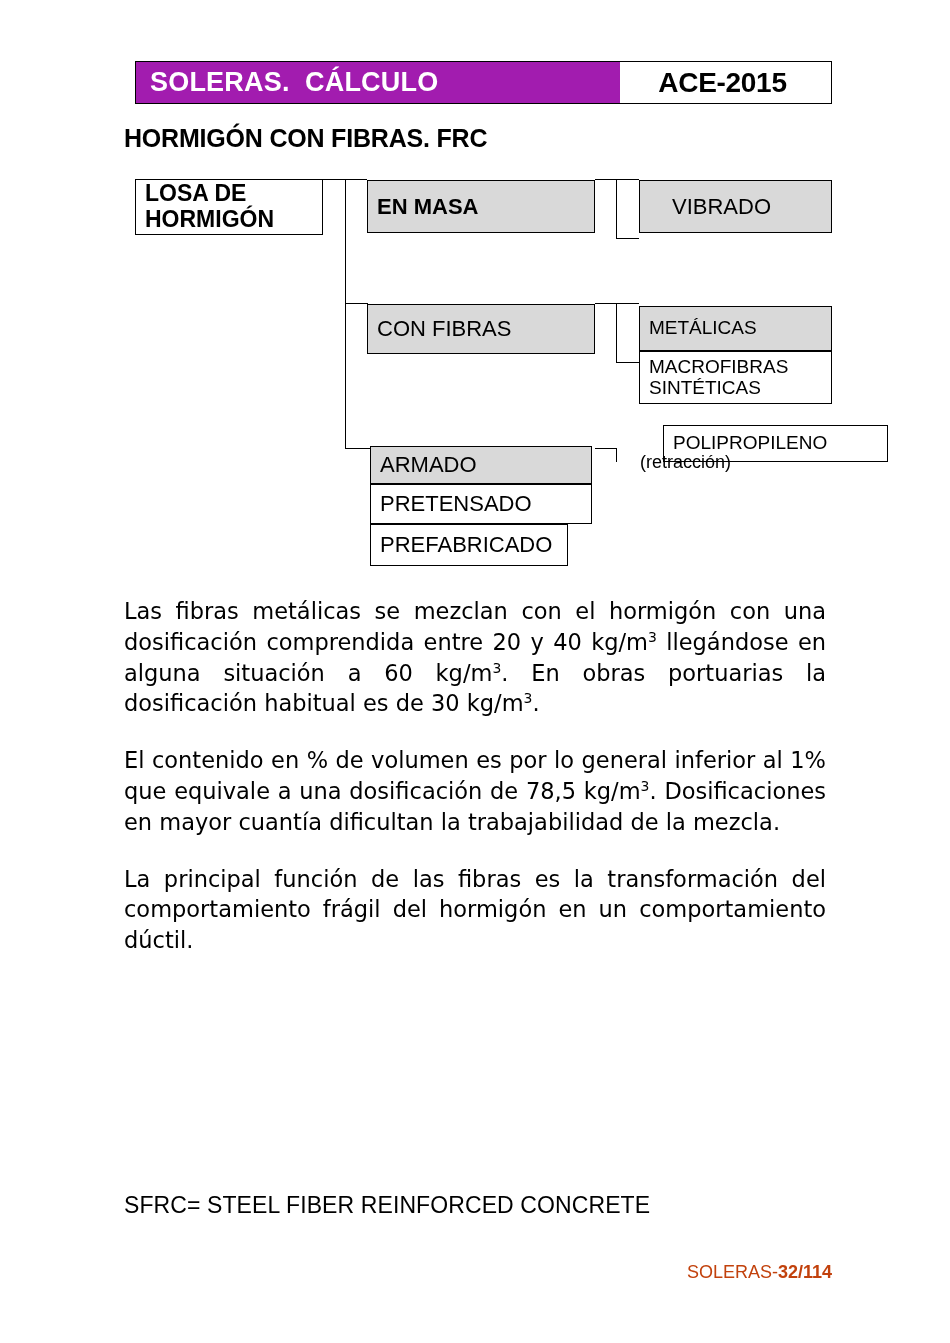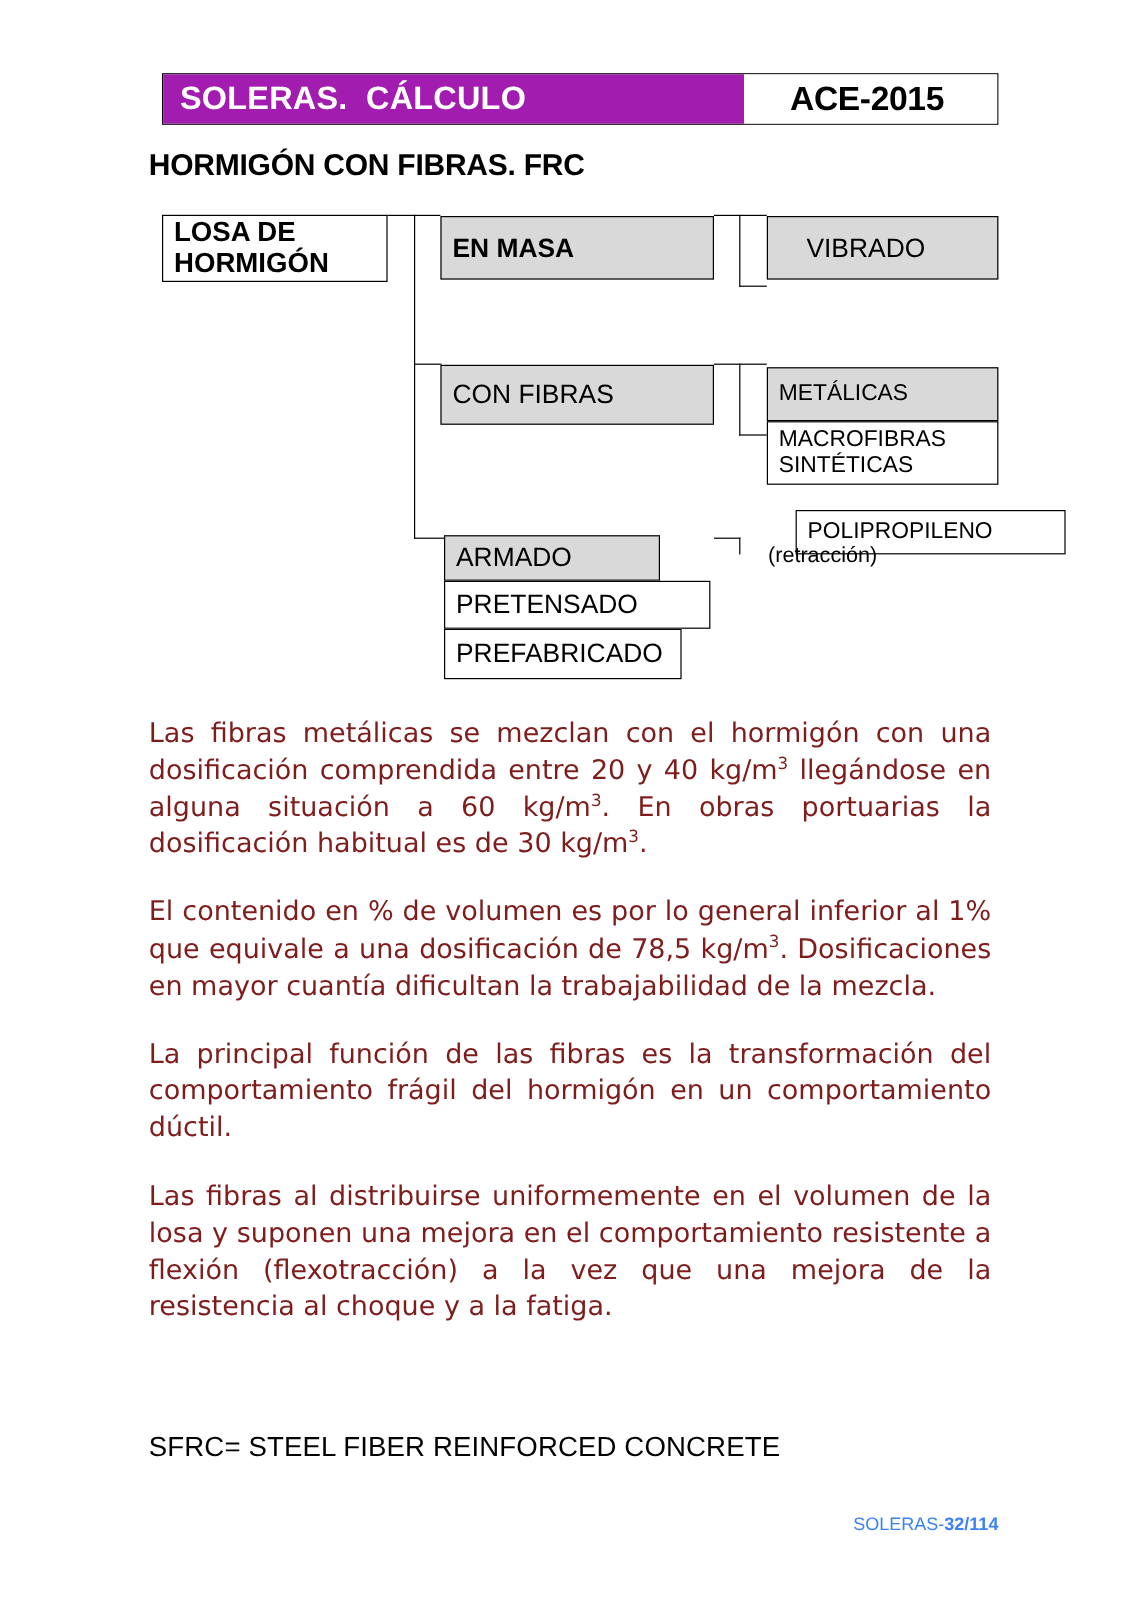--- a/index.html
+++ b/index.html
@@ -123,21 +123,21 @@
     top: 596px;
     width: 702px;
   }
   .para {
     font-family: "DejaVu Sans", sans-serif;
     font-size: 22.5px;
     line-height: 30.8px;
     text-align: justify;
     text-justify: inter-word;
     margin: 0 0 26px 0;
-    color: #7f1d1d;
+    color: #000000;
     hyphens: none;
   }
   .para:last-of-type { margin-bottom: 0; }
   .para sup { font-size: 0.62em; vertical-align: super; line-height: 0; }
 
   #acronym-line {
     position: absolute;
     left: 124px;
     top: 1192px;
     font-family: "Liberation Sans", sans-serif;
@@ -145,22 +145,22 @@
     letter-spacing: 0.1px;
     color: #000000;
   }
 
   
   #footer {
     position: absolute;
     right: 118px;
     top: 1262px;
     font-family: "Liberation Sans", sans-serif;
-    font-size: 15px;
-    color: #3b82f6;
+    font-size: 18px;
+    color: #c2410c;
     white-space: pre;
   }
   #footer-page { font-weight: bold; }
 </style>
 </head>
 <body>
 
 <div id="header-bar">
   <div id="header-title-box">
     <span id="header-title-text">SOLERAS.  CÁLCULO</span>
@@ -196,21 +196,21 @@
   </div>
 
   <div class="dbox lvl2 gray bold" style="left:367px; top:180px; width:228px; height:53px;">
     <span class="box-label">EN MASA</span>
   </div>
 
   <div class="dbox lvl2 gray" style="left:367px; top:304px; width:228px; height:50px;">
     <span class="box-label">CON FIBRAS</span>
   </div>
 
-  <div class="dbox lvl2 gray" style="left:370px; top:446px; width:180px; height:38px;">
+  <div class="dbox lvl2 gray" style="left:370px; top:446px; width:222px; height:38px;">
     <span class="box-label">ARMADO</span>
   </div>
 
   <div class="dbox lvl2" style="left:370px; top:484px; width:222px; height:40px;">
     <span class="box-label">PRETENSADO</span>
   </div>
 
   <div class="dbox lvl2" style="left:370px; top:524px; width:198px; height:42px;">
     <span class="box-label">PREFABRICADO</span>
   </div>
@@ -237,19 +237,18 @@
 </div>
 
 <div id="body-copy">
 
   <p class="para"><span>Las fibras metálicas se mezclan con el hormigón con una dosificación comprendida entre 20 y 40 kg/m</span><sup>3</sup><span> llegándose en alguna situación a 60 kg/m</span><sup>3</sup><span>. En obras portuarias la dosificación habitual es de 30 kg/m</span><sup>3</sup><span>.</span></p>
 
   <p class="para"><span>El contenido en % de volumen es por lo general inferior al 1% que equivale a una dosificación de  78,5 kg/m</span><sup>3</sup><span>. Dosificaciones en mayor cuantía dificultan la trabajabilidad de la mezcla.</span></p>
 
   <p class="para">La principal función de las fibras es la transformación del comportamiento frágil del hormigón en un comportamiento dúctil.</p>
 
-  <p class="para">Las fibras al distribuirse uniformemente en el volumen de la losa y suponen una mejora en el  comportamiento resistente a flexión (flexotracción) a la vez que una mejora de la resistencia al choque y a la fatiga.</p>
 
 </div>
 
 <div id="acronym-line">SFRC= STEEL FIBER REINFORCED CONCRETE</div>
 
 <div id="footer"><span>SOLERAS-</span><span id="footer-page">32/114</span></div>
 
 </body></html>

